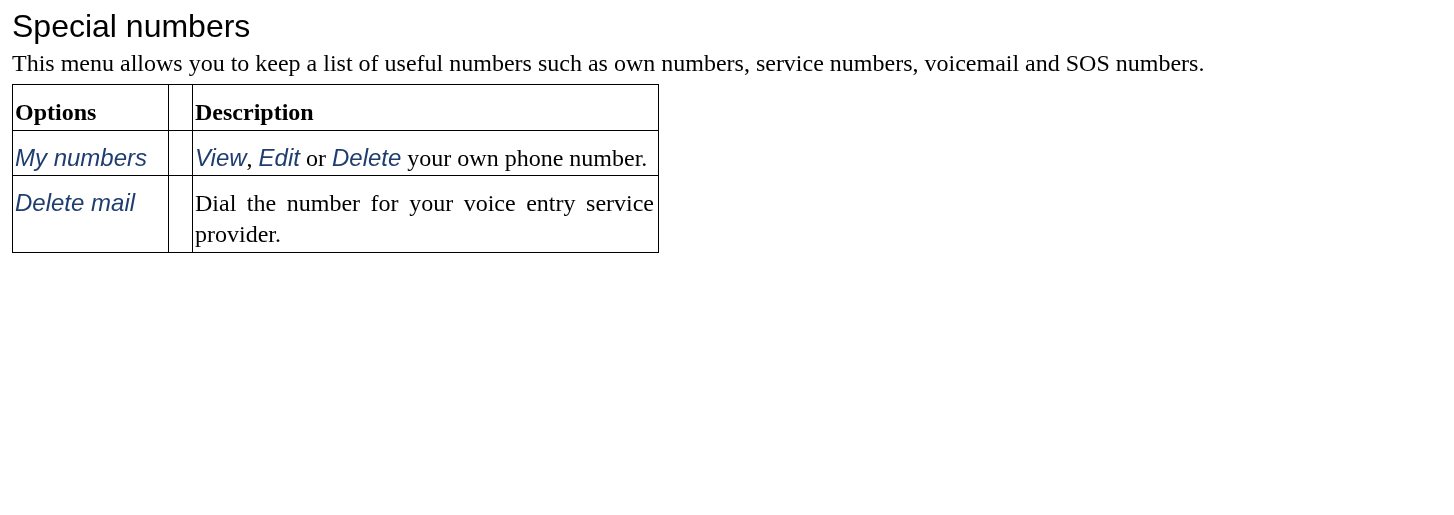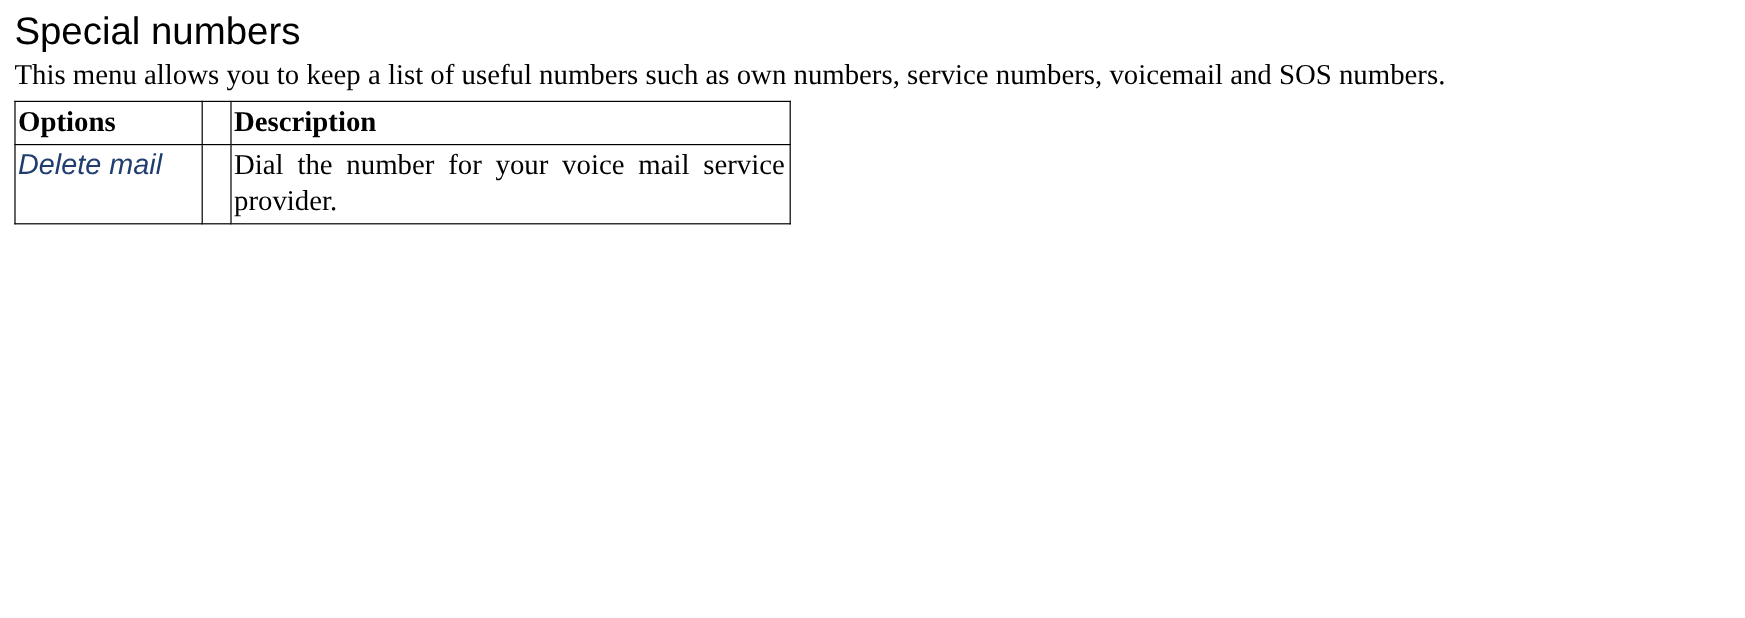--- a/index.html
+++ b/index.html
@@ -26,21 +26,21 @@
     table {
       border-collapse: collapse;
       width: 646px;
       table-layout: fixed;
     }
     col.opt { width: 156px; }
     col.gap { width: 24px; }
     col.desc { width: 466px; }
     th, td {
       border: 1.5px solid #000;
-      padding: 2px 4px 2px 2px;
+      padding: 12px 4px 2px 2px;
       vertical-align: top;
       text-align: left;
       line-height: 1.28;
     }
     th {
       font-weight: bold;
     }
     .option-name {
       font-family: Arial, Helvetica, sans-serif;
       font-style: italic;
@@ -69,18 +69,25 @@
   </colgroup>
   <thead>
     <tr>
       <th>Options</th>
       <th></th>
       <th>Description</th>
     </tr>
   </thead>
   <tbody>
     <tr>
+      <td class="option-name">My numbers</td>
+      <td></td>
+      <td class="justify">
+        <span class="emph">View</span><span>, </span><span class="emph">Edit</span><span> or </span><span class="emph">Delete</span><span> your own phone number.</span>
+      </td>
+    </tr>
+    <tr>
       <td class="option-name">Delete mail</td>
       <td></td>
-      <td class="justify">Dial the number for your voice mail service provider.</td>
+      <td class="justify">Dial the number for your voice entry service provider.</td>
     </tr>
   </tbody>
 </table>
 
 </body></html>

